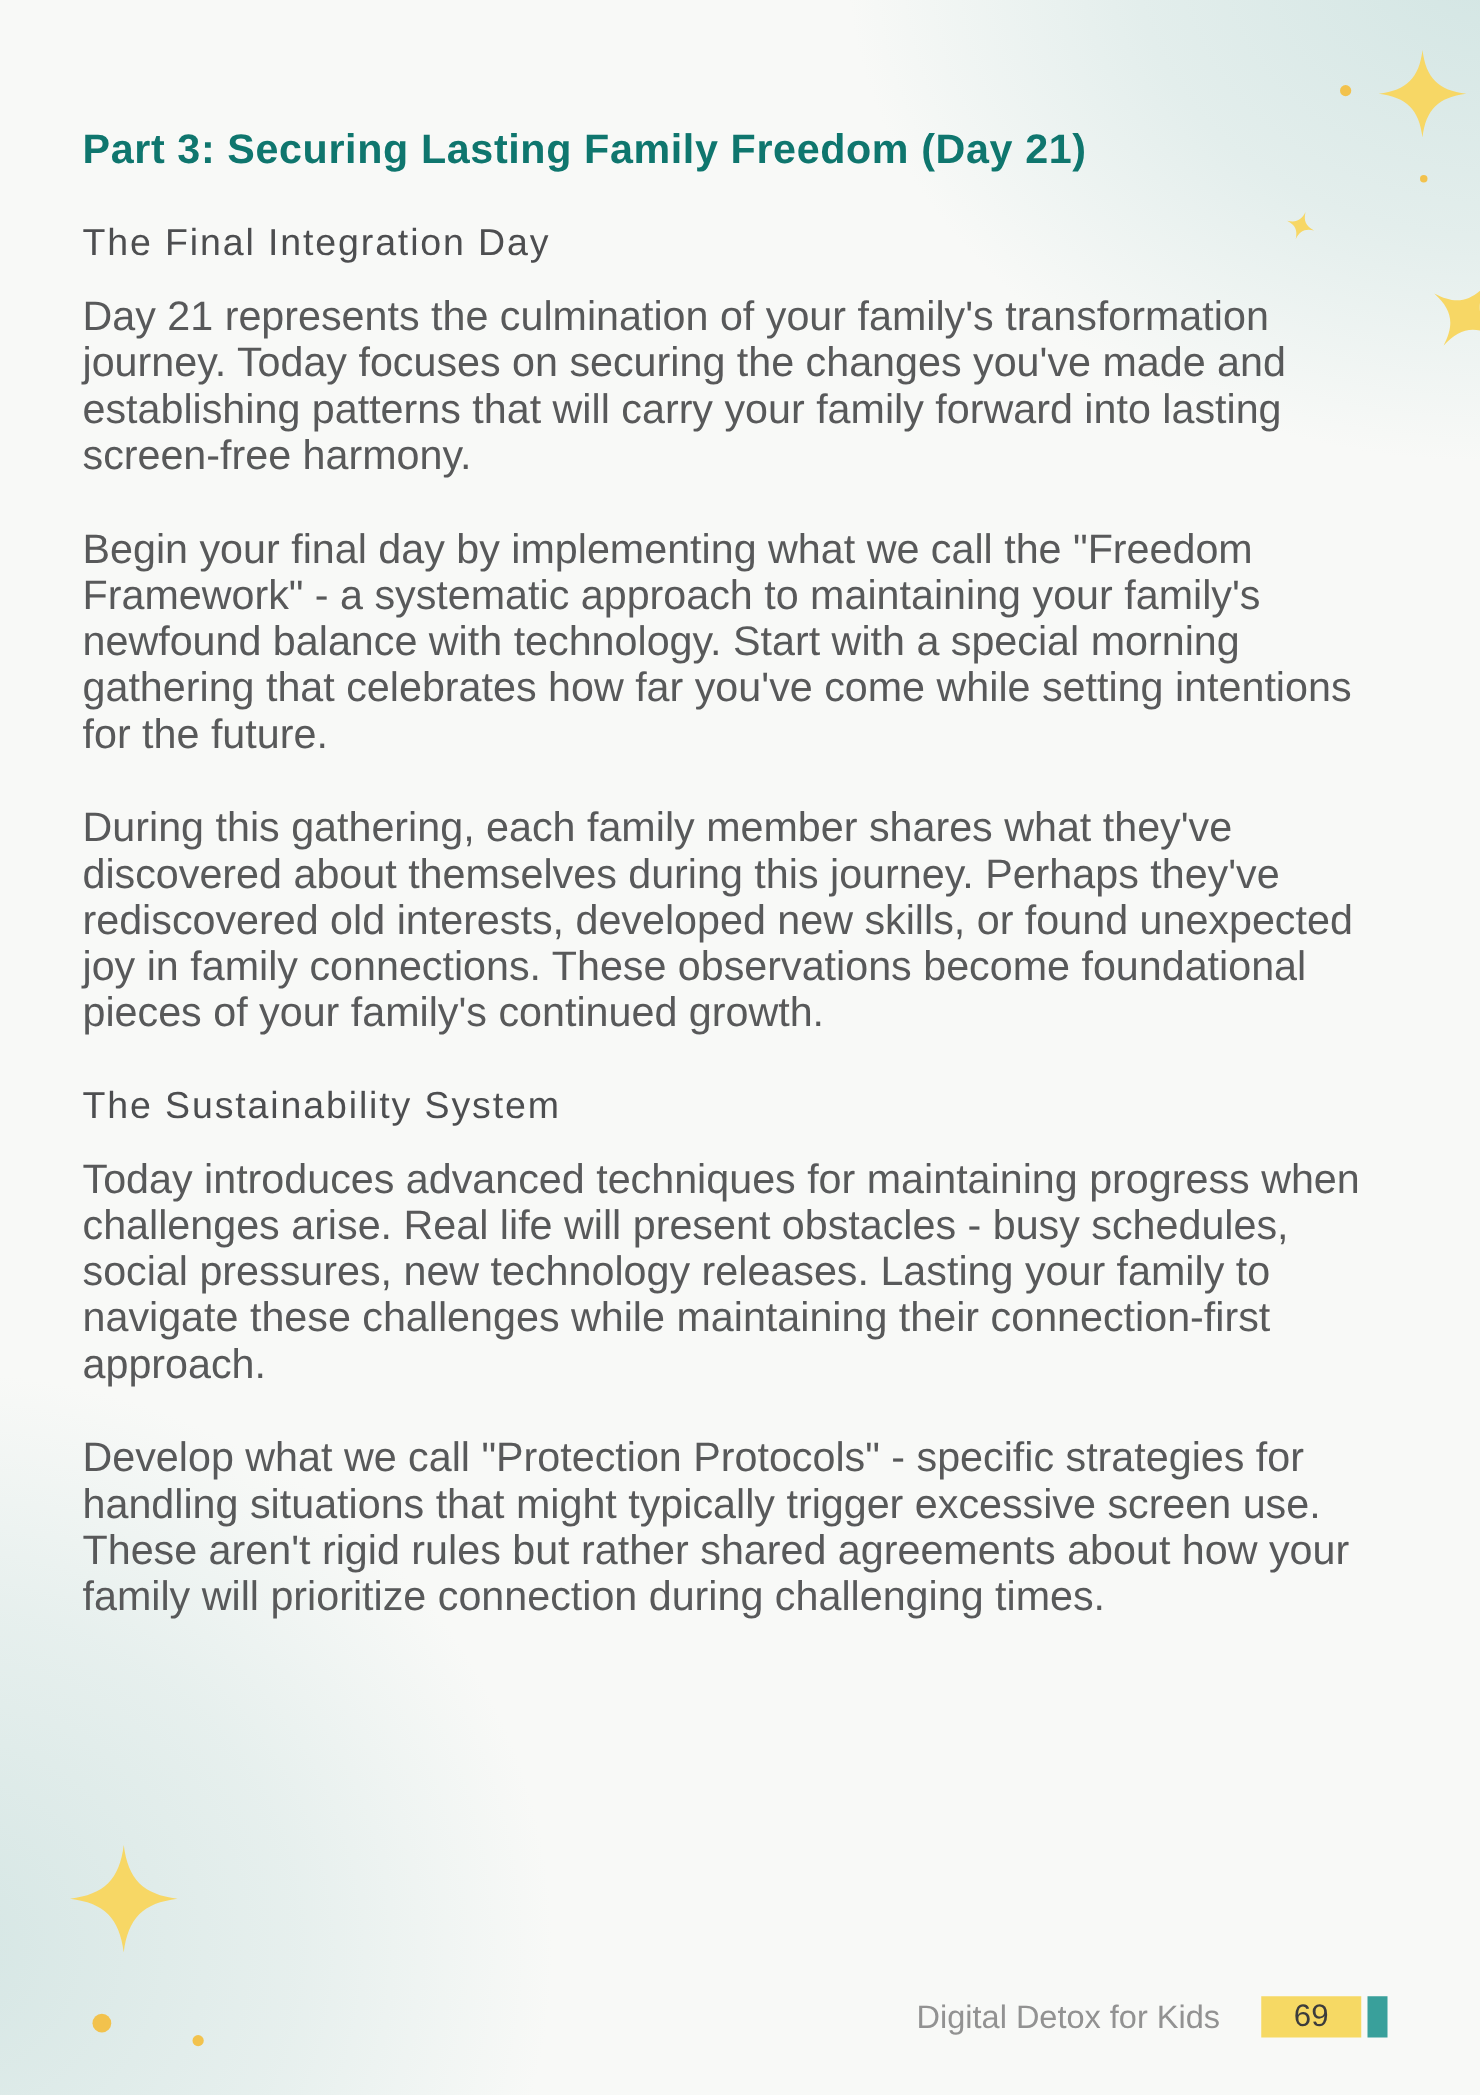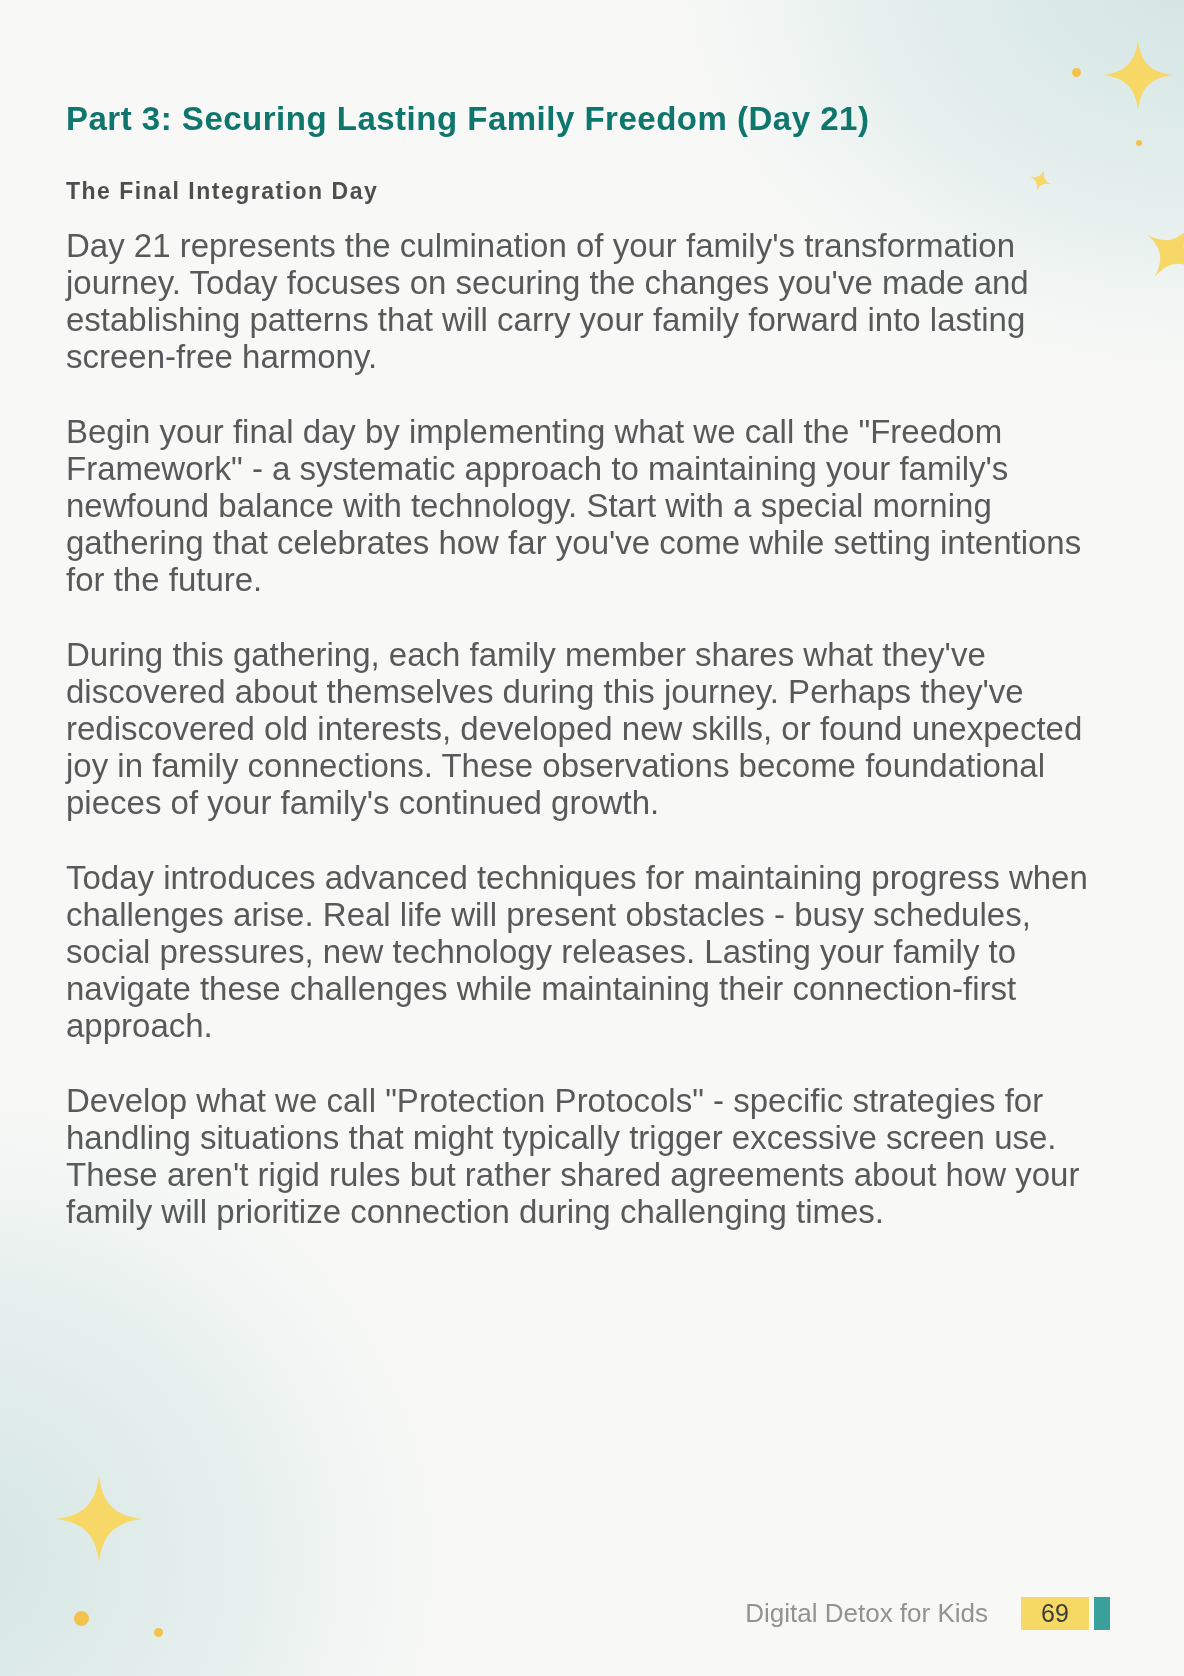--- a/index.html
+++ b/index.html
@@ -22,22 +22,22 @@
   }
   h1.part-title {
     margin: 0 0 40px 0;
     font-size: 33px;
     font-weight: bold;
     letter-spacing: 0.5px;
     color: #0f766e;
   }
   h2.section-heading {
     margin: 40px 0 22px 0;
-    font-size: 23px;
-    font-weight: bold;
+    font-size: 30px;
+    font-weight: normal;
     letter-spacing: 1.5px;
     color: #4d4e50;
   }
   p.body-text {
     margin: 0 0 38px 0;
     font-size: 33px;
     line-height: 37px;
     color: #58595a;
   }
   .footer {
@@ -46,21 +46,21 @@
     right: 74px;
     display: flex;
     align-items: center;
   }
   .footer .book-title {
     font-size: 26px;
     color: #929292;
     margin-right: 33px;
   }
   .footer .page-badge {
-    width: 68px;
+    width: 80px;
     height: 33px;
     background: #f6d964;
     color: #3c3c3c;
     font-size: 25px;
     display: flex;
     align-items: center;
     justify-content: center;
   }
   .footer .teal-bar {
     width: 16px;
@@ -98,20 +98,21 @@
     <h2 class="section-heading">The Final Integration Day</h2>
     <p class="body-text">Day 21 represents the culmination of your family's transformation journey. Today focuses on securing the changes you've made and establishing patterns that will carry your family forward into lasting screen-free harmony.</p>
   </section>
 
   <section>
     <p class="body-text">Begin your final day by implementing what we call the "Freedom Framework" - a systematic approach to maintaining your family's newfound balance with technology. Start with a special morning gathering that celebrates how far you've come while setting intentions for the future.</p>
     <p class="body-text">During this gathering, each family member shares what they've discovered about themselves during this journey. Perhaps they've rediscovered old interests, developed new skills, or found unexpected joy in family connections. These observations become foundational pieces of your family's continued growth.</p>
   </section>
 
   <section>
+    <h2 class="section-heading">The Sustainability System</h2>
     <p class="body-text">Today introduces advanced techniques for maintaining progress when challenges arise. Real life will present obstacles - busy schedules, social pressures, new technology releases. Lasting your family to navigate these challenges while maintaining their connection-first approach.</p>
     <p class="body-text">Develop what we call "Protection Protocols" - specific strategies for handling situations that might typically trigger excessive screen use. These aren't rigid rules but rather shared agreements about how your family will prioritize connection during challenging times.</p>
   </section>
 </main>
 
 <footer class="footer">
   <span class="book-title">Digital Detox for Kids</span>
   <span class="page-badge">69</span>
   <span class="teal-bar"></span>
 </footer>

